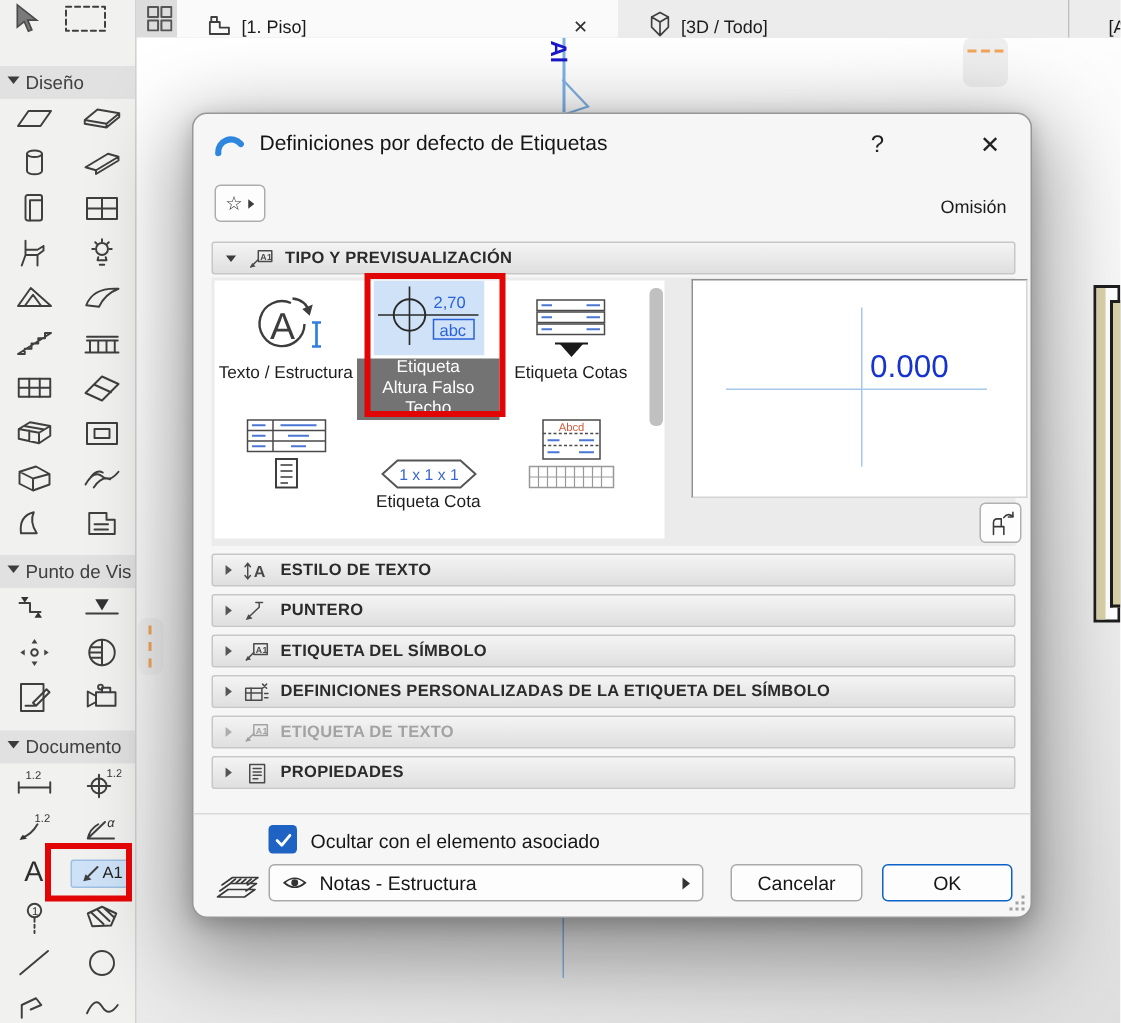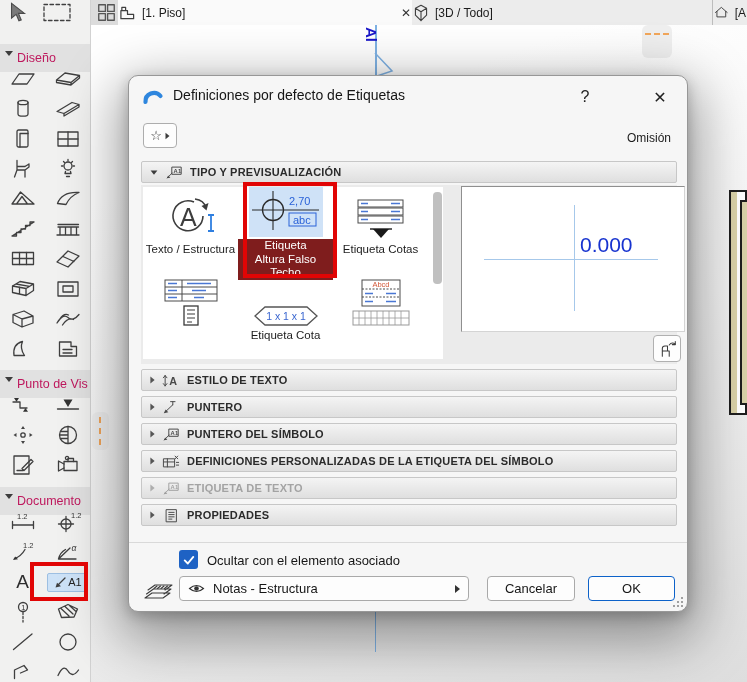--- a/index.html
+++ b/index.html
@@ -3,35 +3,35 @@
 <meta charset="utf-8">
 <style>
   html,body{margin:0;padding:0;background:#fff;}
   .screen{position:relative;width:747px;height:682px;overflow:hidden;
     font-family:"Liberation Sans",sans-serif;color:#1b1b1b;background:#fff;}
   svg{display:block}
   .ticon{stroke:#3f3f3f;fill:none;stroke-width:1.3;stroke-linejoin:round;stroke-linecap:round}
 
   
   .toolbar{position:absolute;left:0;top:0;width:90px;height:682px;background:#f1f1f0;border-right:1px solid #d2d2d2;z-index:3}
-  .tb-head{position:absolute;left:0;width:90px;height:28px;background:#e1e1e1;display:flex;align-items:center;font-size:12.5px;color:#be185d;padding-left:17px;box-sizing:border-box;white-space:nowrap;overflow:hidden}
+  .tb-head{position:absolute;left:0;width:90px;height:22px;background:#e1e1e1;display:flex;align-items:center;font-size:12.5px;color:#404040;padding-left:17px;box-sizing:border-box;white-space:nowrap;overflow:hidden}
   .tb-head .tri{position:absolute;left:5px;top:7px}
   .tri-down{width:0;height:0;border-left:4px solid transparent;border-right:4px solid transparent;border-top:5px solid #3c3c3c}
   .tri-right{width:0;height:0;border-top:4px solid transparent;border-bottom:4px solid transparent;border-left:5px solid #3c3c3c}
   .tool-grid{position:absolute;left:0;width:90px;display:grid;grid-template-columns:45px 45px}
   .tool{height:30px;display:flex;align-items:center;justify-content:center}
   .tool.sel{padding:0}
   .sel-chip{background:#cde2f7;border:1px solid #9dbfe2;border-radius:2px;display:flex;align-items:center;justify-content:center;padding:2px 5px;gap:1px}
   .a-glyph{font-size:19px;color:#2e2e2e}
   .a1-glyph{font-size:11px;color:#222}
 
   
   .tabbar{position:absolute;left:90px;top:0;width:657px;height:25px;background:#dcdcdc;z-index:3}
   .quadbtn{position:absolute;left:3px;top:0;width:26px;height:25px;display:flex;align-items:center;justify-content:center}
-  .tab{position:absolute;top:0;height:25px;display:flex;align-items:center;gap:6px;padding:0 1px;box-sizing:border-box;font-size:12px;color:#1b1b1b;white-space:nowrap;overflow:hidden}
+  .tab{position:absolute;top:0;height:25px;display:flex;align-items:flex-end;gap:6px;padding:0 20px;box-sizing:border-box;font-size:12px;color:#1b1b1b;white-space:nowrap;overflow:hidden}
   .tab.active{left:28px;width:294px;background:#fafafa}
   .tab.t2{left:322px;width:301px;background:#ececec;border-right:1px solid #bdbdbd}
   .tab.t3{left:623px;width:34px;background:#ececec}
   .tab .close{margin-left:auto;font-size:12px;color:#333;cursor:default}
 
   
   .canvas{position:absolute;left:90px;top:25px;width:657px;height:657px;background:linear-gradient(160deg,#ffffff 20%,#f3f3f3 55%,#dedede 100%)}
   .secline{position:absolute;background:#7fb2e4}
   .al-marker{position:absolute;left:290px;top:2px;font-size:15px;font-weight:bold;color:#1a17c9;transform:rotate(90deg);transform-origin:left top}
   .chip{position:absolute;background:#efefef;border-radius:6px}
@@ -51,21 +51,21 @@
   .secbar.dis{color:#a3a3a3}
   .secbar.dis svg{opacity:.45}
   .secbar .tri-right{border-left-color:#555}
   .secbar.dis .tri-right{border-left-color:#adadad}
   .band{position:absolute;left:12px;top:109px;width:536px;height:179px;background:#ebebeb}
   .items{position:absolute;left:14px;top:111px;width:300px;height:172px;background:#fff;overflow:hidden}
   .cells{position:absolute;left:0;top:0;width:285px;display:grid;grid-template-columns:95px 95px 95px}
   .cell{height:86px;display:flex;flex-direction:column;align-items:center}
   .cicon{height:54px;display:flex;align-items:flex-end;justify-content:center}
   .clabel{margin-top:2px;width:92px;text-align:center;font-size:11.5px;line-height:13.5px;color:#1d1d1d}
-  .cell.sel .clabel{width:auto;max-width:94px;background:#7f1d1d;color:#fff;padding:0 13px}
+  .cell.sel .clabel{width:auto;max-width:94px;background:#737373;color:#fff;padding:0 13px}
   .thumb{position:absolute;left:304px;top:116px;width:9px;height:92px;background:#c0c0c0;border-radius:4px}
   .preview{position:absolute;left:332px;top:110px;width:224px;height:146px;background:#fff;border:1px solid #8f8f8f;border-bottom-color:#d4d4d4;border-right-color:#d4d4d4;box-sizing:border-box}
   .ph-v{position:absolute;left:112px;top:18px;width:1px;height:106px;background:#a6c8ea}
   .ph-h{position:absolute;left:22px;top:72px;width:174px;height:1px;background:#a6c8ea}
   .pval{position:absolute;left:118px;top:46px;font-size:21px;color:#1733cf}
   .chairbtn{position:absolute;left:524px;top:259px;width:28px;height:27px;background:#fdfdfd;border:1px solid #b0b0b0;border-radius:4px;display:flex;align-items:center;justify-content:center;box-sizing:border-box}
   .sep{position:absolute;left:0;top:466px;width:100%;height:1px;background:#d9d9d9}
   .chk{position:absolute;left:50px;top:474px;width:19px;height:19px;background:#1e62c4;border-radius:3px;display:flex;align-items:center;justify-content:center}
   .chklbl{position:absolute;left:78px;top:477px;font-size:13px;color:#161616}
   .combo{position:absolute;left:50px;top:500px;width:290px;height:25px;background:#fdfdfd;border:1px solid #a9a9a9;border-radius:4px;box-sizing:border-box;display:flex;align-items:center;gap:8px;padding:0 8px;font-size:13px;color:#161616}
@@ -532,21 +532,21 @@
       <span>PUNTERO</span>
     </div>
     <div class="secbar" style="top:347px">
       <span class="tri-right" style="transform:scale(.85)"></span>
       <svg width="18" height="15" viewBox="0 0 20 16" class="ticon" style="stroke:#4a4a4a;stroke-width:1.1">
         <rect x="8" y="2" width="10" height="8"></rect>
           <text x="9.5" y="8.8" font-size="6.5" fill="#4a4a4a" stroke="none">A1</text>
         <path d="M2.5 14 L8 8.5"></path>
           <path d="M2 14.5 L6 13.8 L3.5 11.2 Z" fill="#4a4a4a" stroke="none"></path>
       </svg>
-      <span>PUNTERO DEL SÍMBOLO</span>
+      <span>ETIQUETA DEL SÍMBOLO</span>
     </div>
     <div class="secbar" style="top:374px">
       <span class="tri-right" style="transform:scale(.85)"></span>
       <svg width="18" height="15" viewBox="0 0 20 16" class="ticon" style="stroke:#4a4a4a;stroke-width:1.1">
         <rect x="2" y="5" width="12" height="9"></rect>
           <path d="M2 8.5 H14 M6 5 V14"></path>
         <path d="M14.5 2 l3 3 M17.5 2 l-3 3 M16 9 h2.5 M16 12 h2.5"></path>
       </svg>
       <span>DEFINICIONES PERSONALIZADAS DE LA ETIQUETA DEL SÍMBOLO</span>
     </div>

